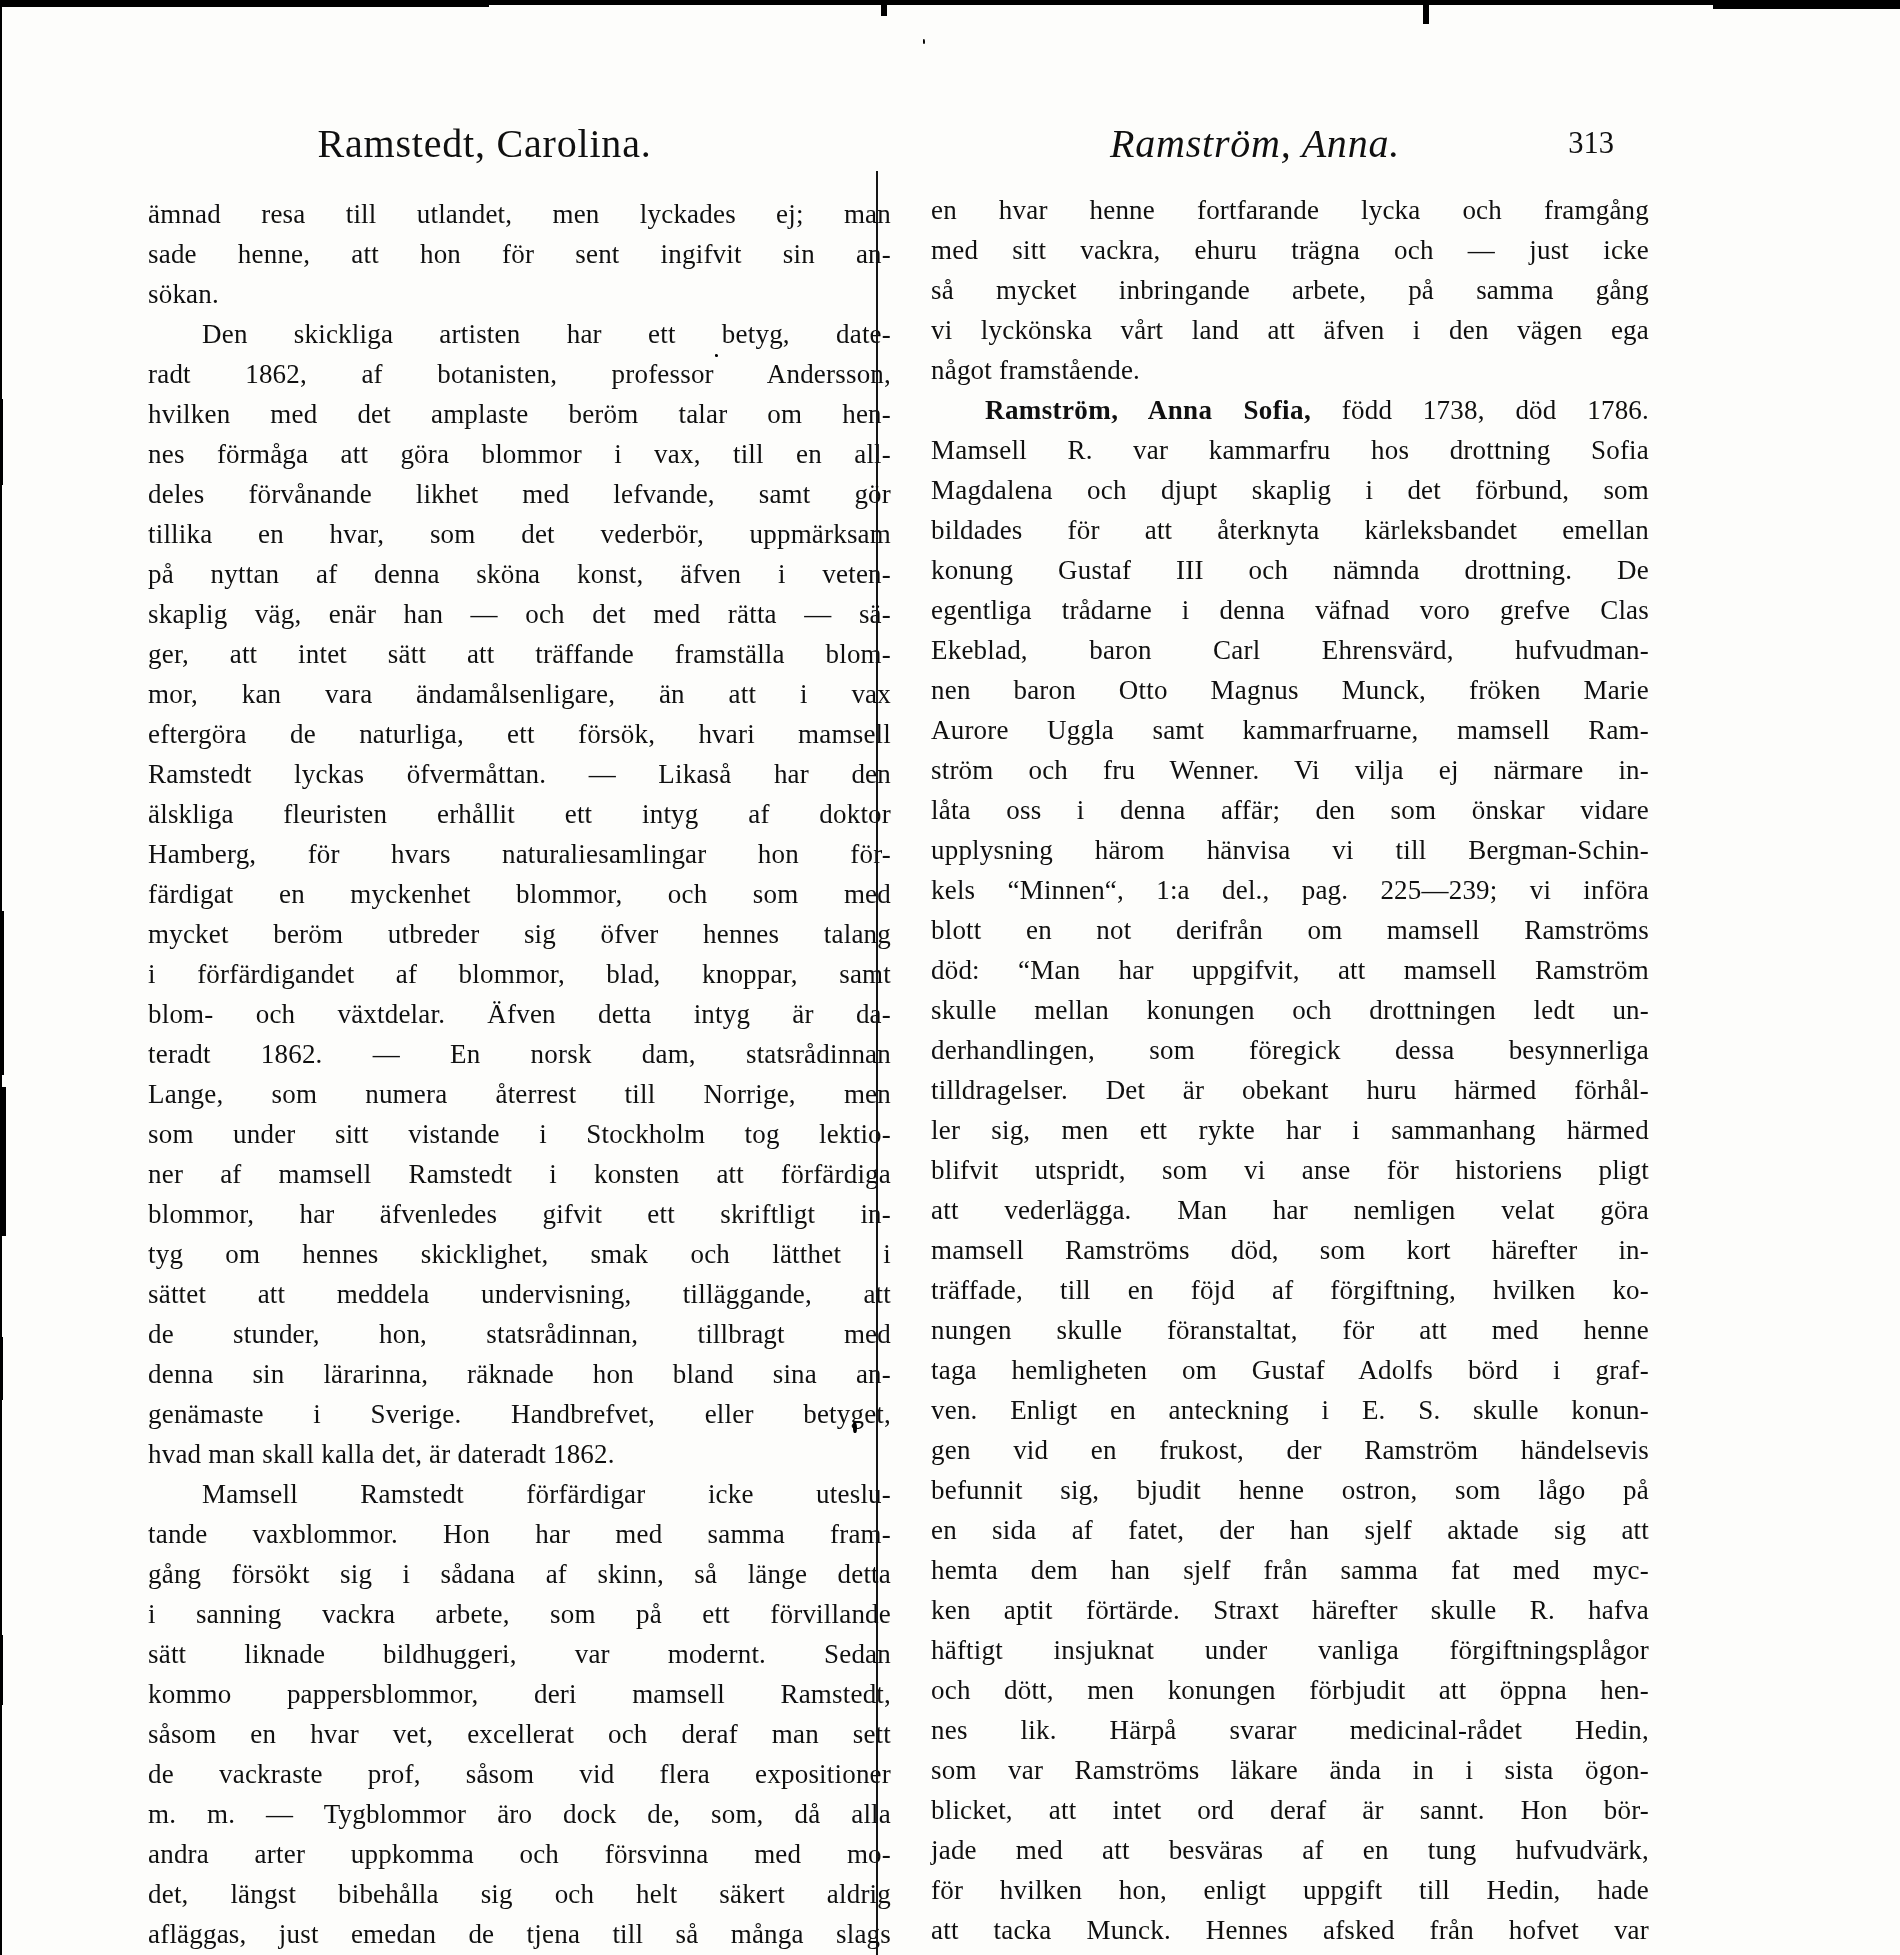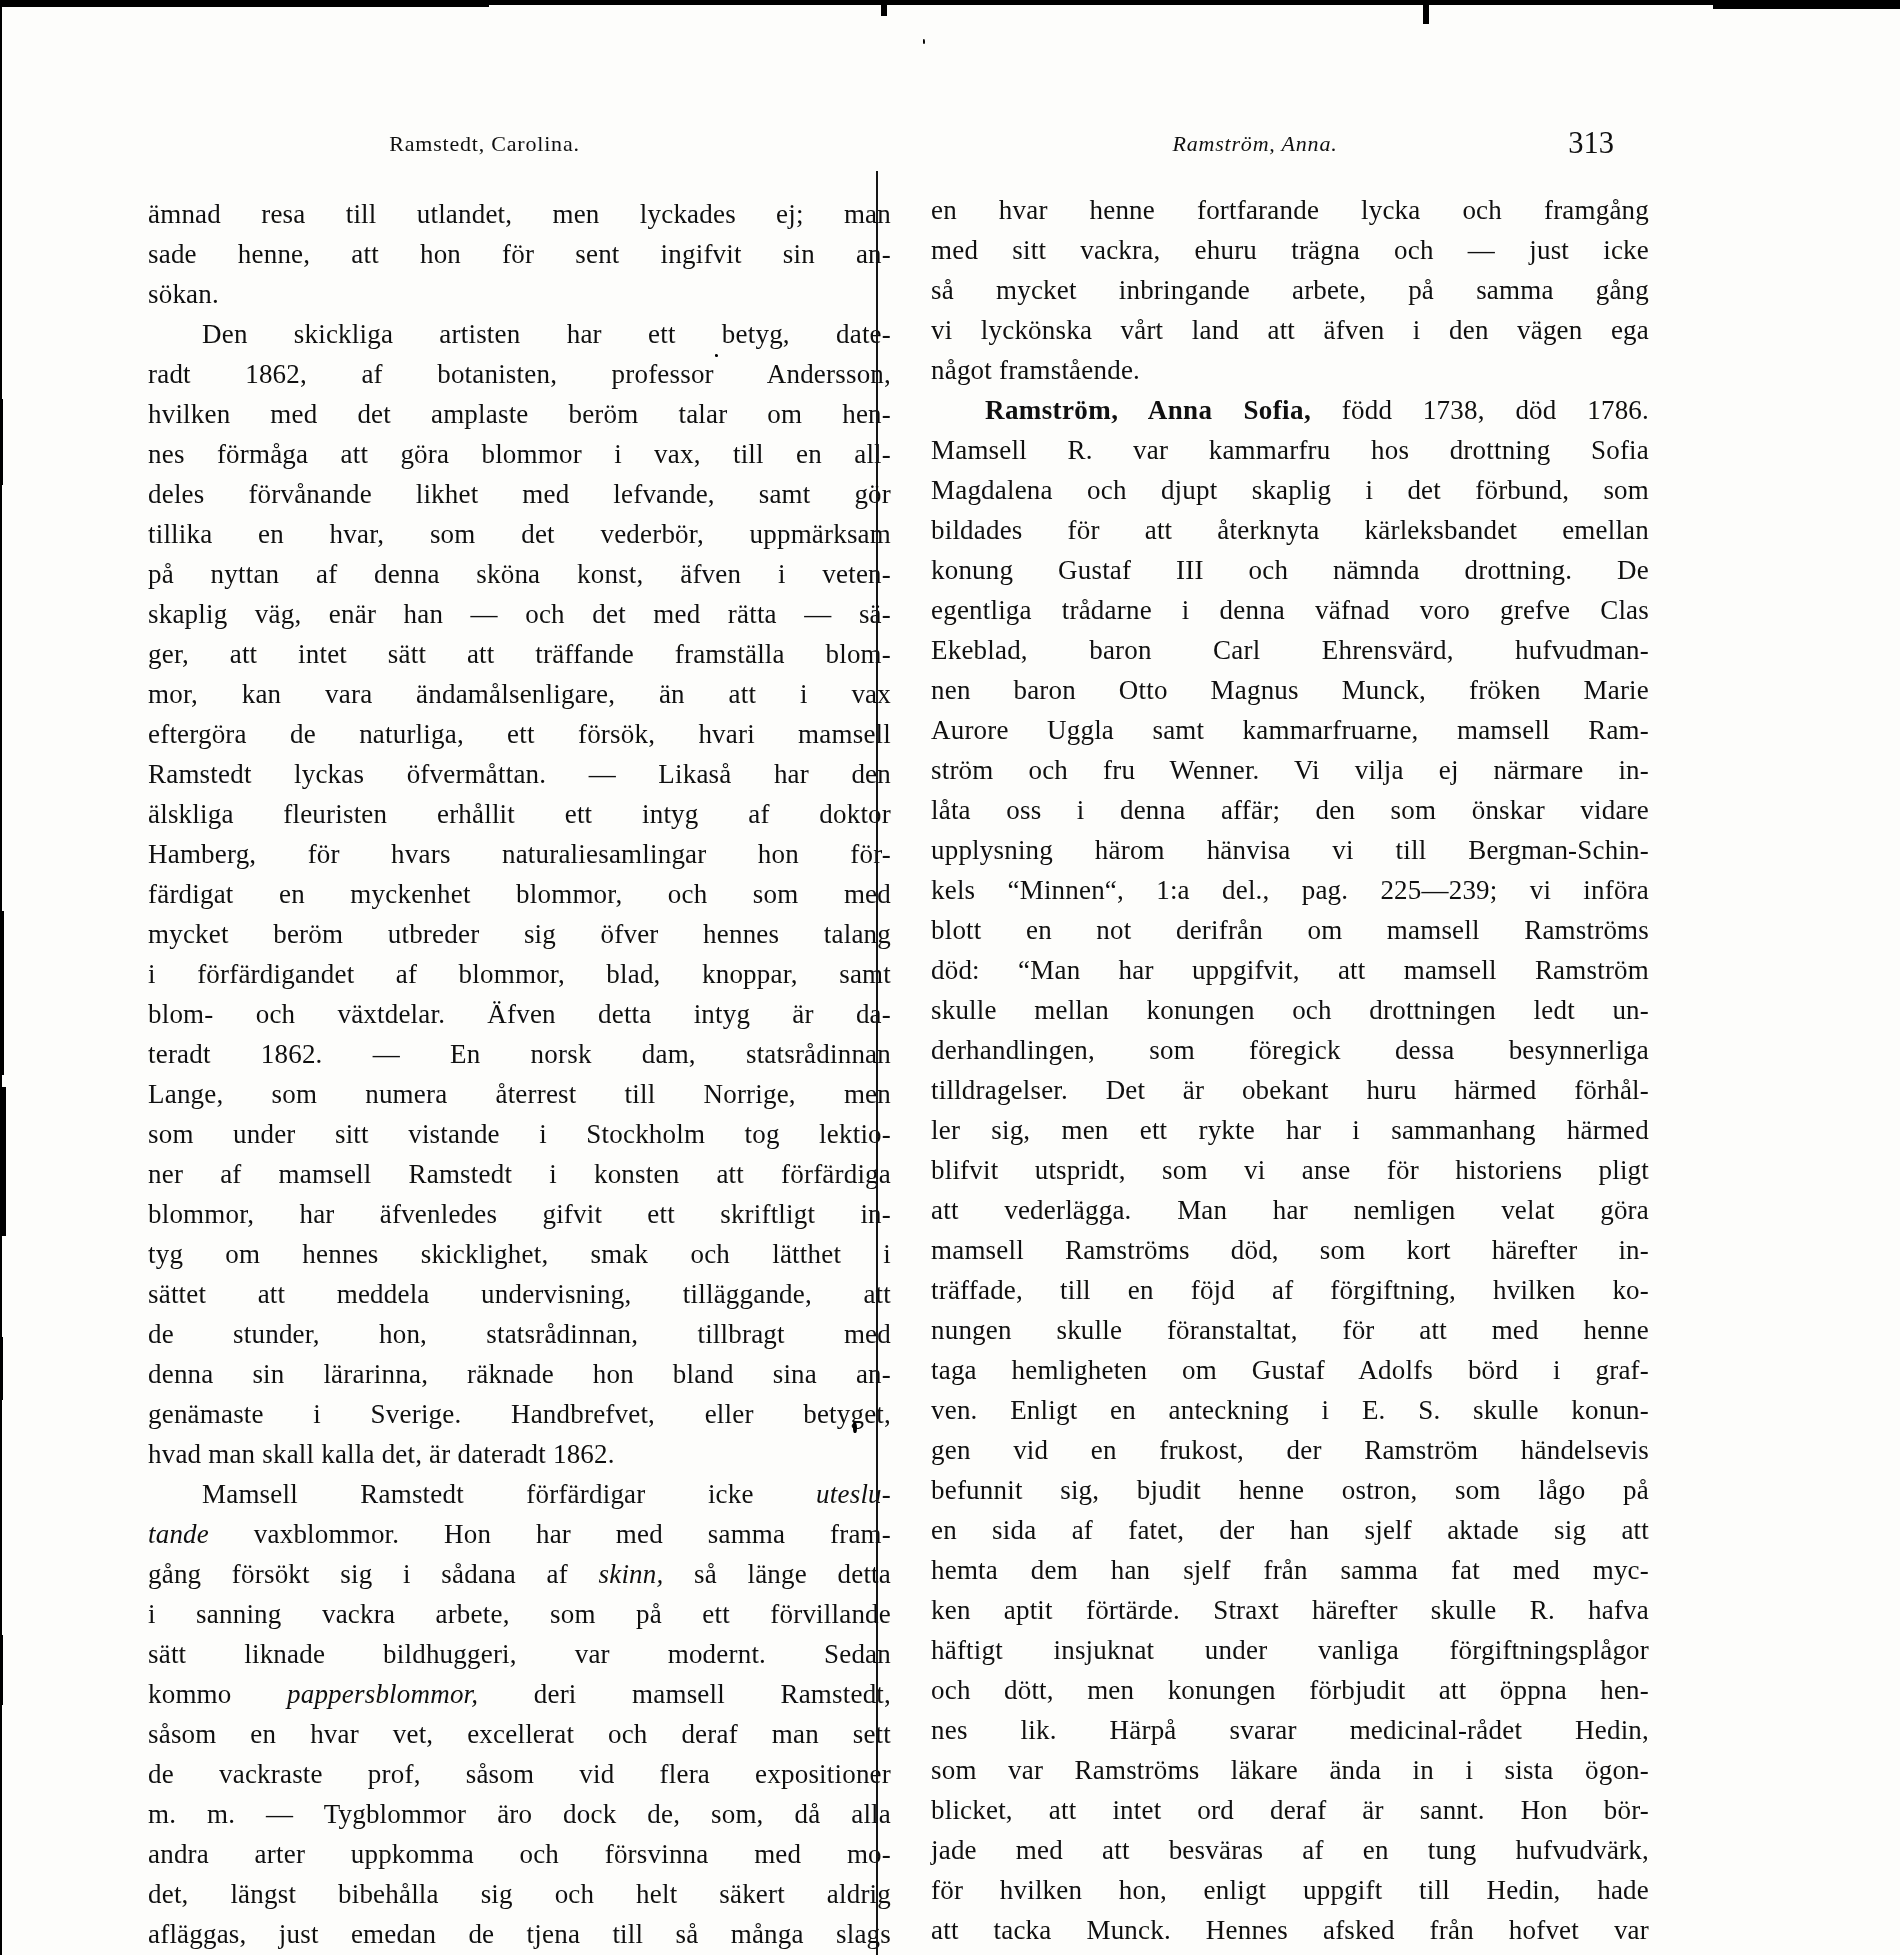--- a/index.html
+++ b/index.html
@@ -2,37 +2,37 @@
 <html style="font-size:6.3px"><head>
 <meta charset="utf-8">
 <style>
   html,body{margin:0;padding:0;}
   body{
     width:1901px;height:2367px;position:relative;overflow:hidden;
     background:#fdfdfb;color:#101010;
     font-family:"Liberation Serif","DejaVu Serif",serif;
   }
   
-  .rh{position:absolute;top:122px;height:43px;font-size:22px;line-height:43px;
+  .rh{position:absolute;top:122px;height:43px;font-size:40px;line-height:43px;
       letter-spacing:0.8px;white-space:nowrap;}
   .rh-left{left:113px;width:743px;text-align:center;}
   .rh-right{left:896px;width:718px;text-align:center;font-style:italic;}
   .pagenum{position:absolute;top:122px;left:896px;width:718px;height:43px;
       font-size:30.5px;line-height:43px;text-align:right;}
   
   .col{position:absolute;width:743px;margin-left:35px;}
   .col-left{left:113px;top:194px;width:743px;}
   .col-right{left:896px;top:190px;width:718px;}
   .tline{
     font-size:27px;line-height:40px;height:40px;white-space:nowrap;
     text-align:justify;text-align-last:justify;letter-spacing:0.2px;
   }
   .tline.flush{text-align-last:left;}
   .tline.indent{text-indent:54px;}
-  .italic{font-style:italic;}
+  .italic{}
   .bold{font-weight:bold;letter-spacing:0.4px;}
   
   .divider{position:absolute;left:876px;top:171px;width:2px;height:1918px;background:#161616;}
   
   .art{position:absolute;background:#000;}
   .round{border-radius:40% 60% 50% 50%;}
 </style>
 </head>
 <body>
 

